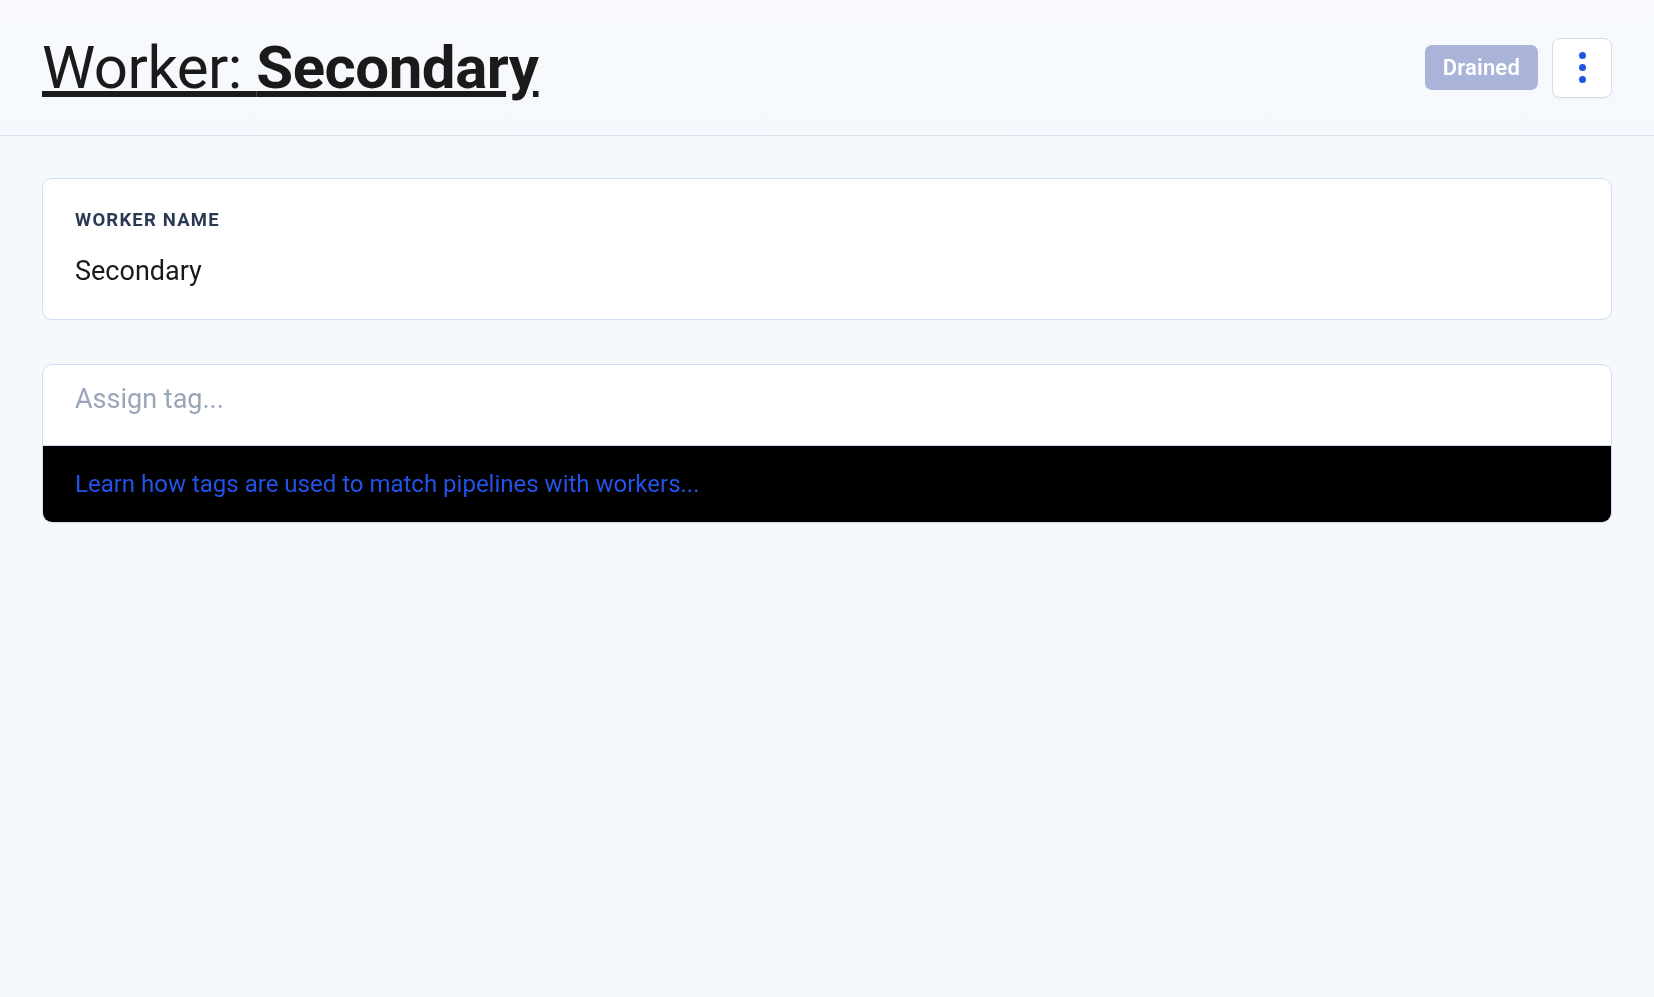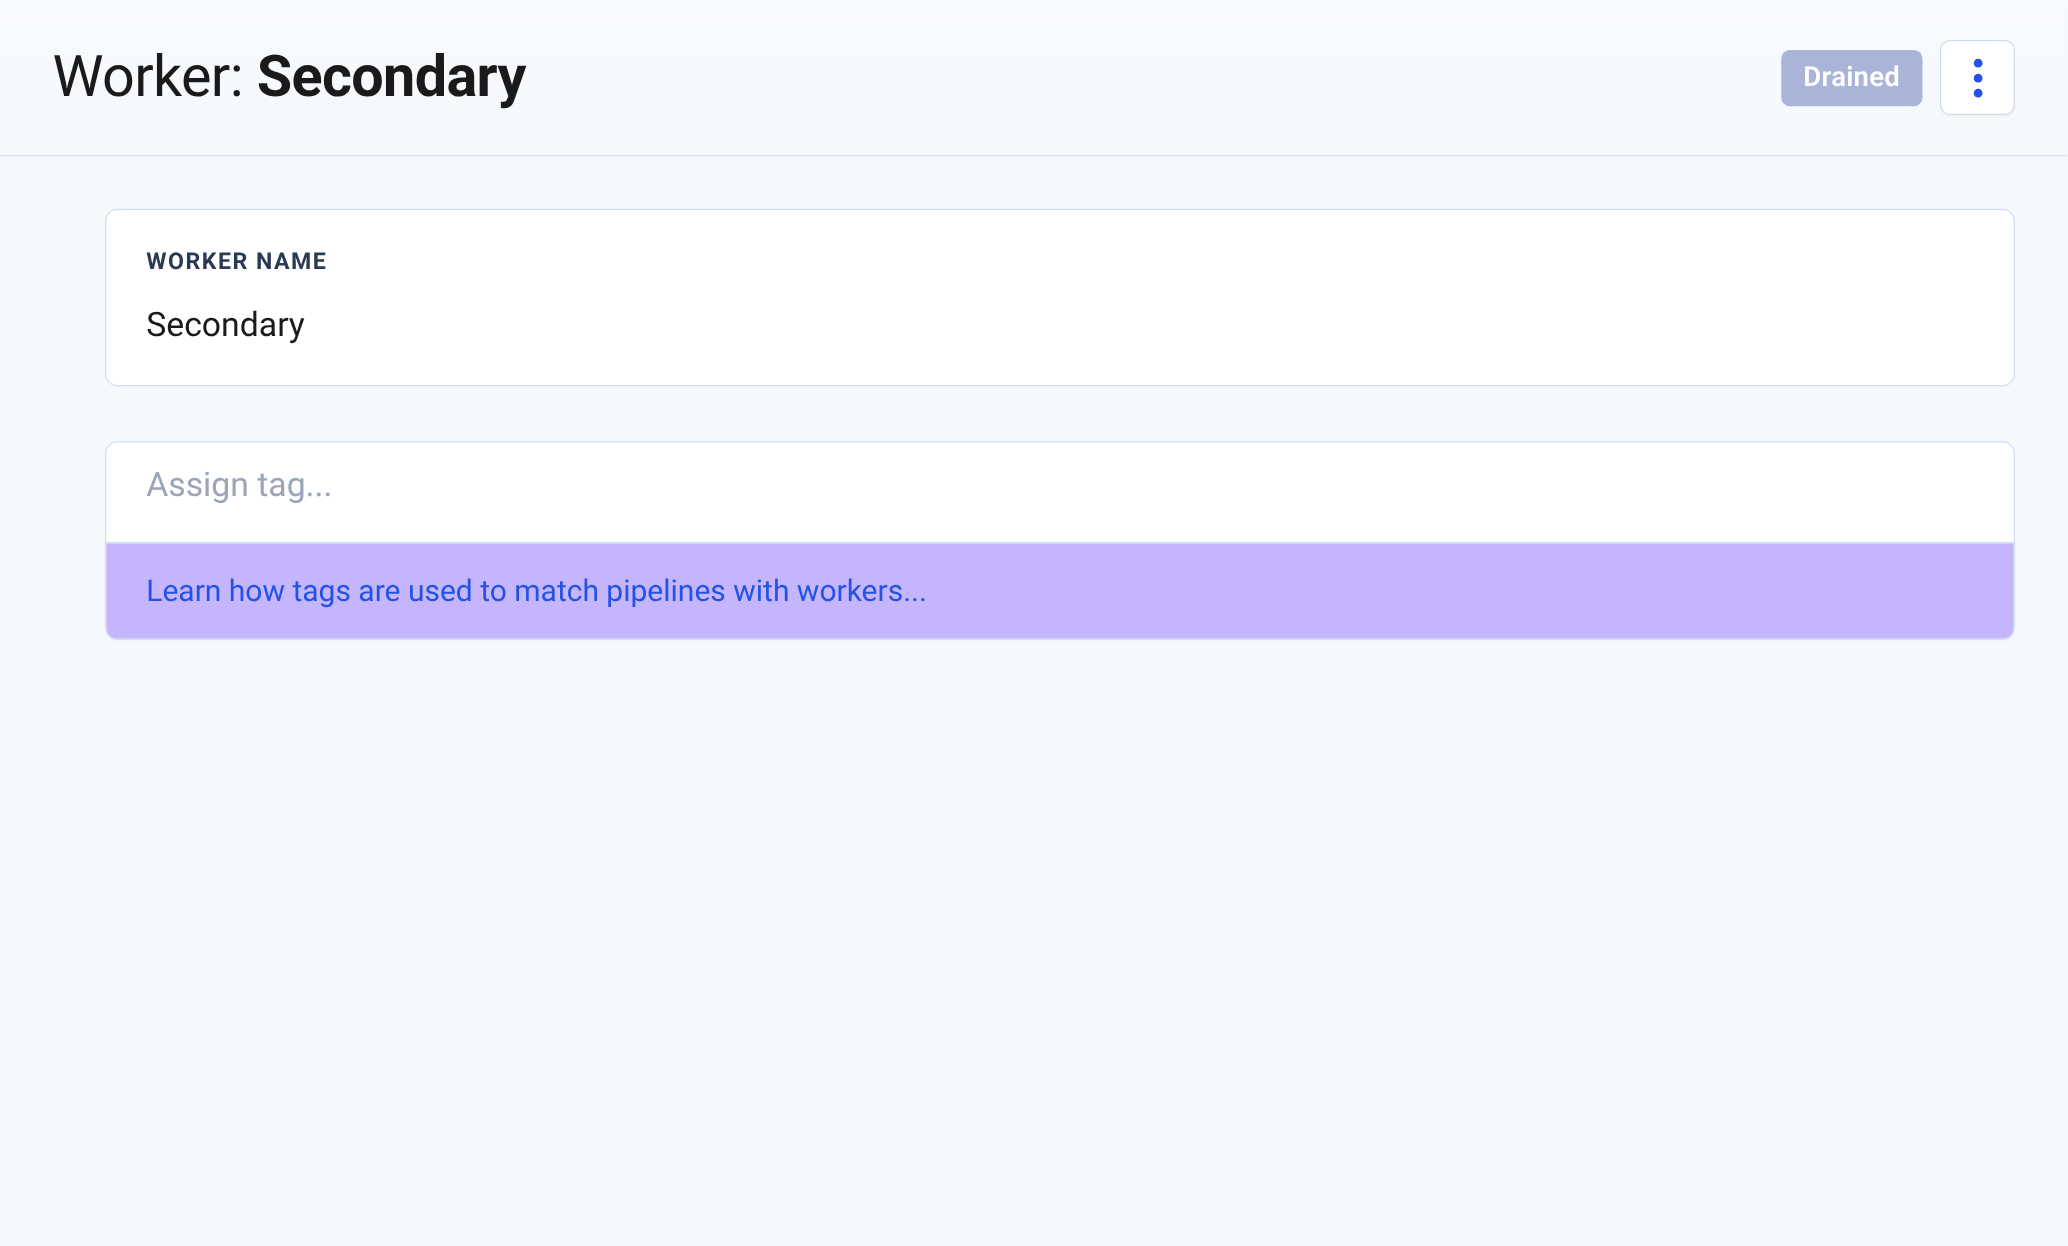--- a/index.html
+++ b/index.html
@@ -16,24 +16,25 @@
     }
     .header {
       display: flex;
       align-items: center;
       justify-content: space-between;
       padding: 32px 42px;
       background: linear-gradient(to bottom, #f8fafd, #f5f8fc);
       border-bottom: 1px solid #d8e2ef;
     }
     .header-title {
-      font-size: 46px;
+      font-size: 60px;
       font-weight: 400;
       color: #1a1a1a;
       letter-spacing: -0.5px;
+      text-decoration: underline;
     }
     .header-title .bold {
       font-weight: 700;
     }
     .header-actions {
       display: flex;
       align-items: center;
       gap: 14px;
     }
     .badge {
@@ -63,21 +64,20 @@
       gap: 5px;
     }
     .dot {
       width: 7px;
       height: 7px;
       background: #2253e6;
       border-radius: 50%;
     }
     .content {
       padding: 42px 42px;
-      margin-left: 42px;
     }
     .card {
       background: #ffffff;
       border: 1.5px solid #cfdef3;
       border-radius: 10px;
       margin-bottom: 44px;
       box-shadow: 0 1px 2px rgba(0,0,0,0.02);
       overflow: hidden;
     }
     .card-label {
@@ -102,21 +102,21 @@
       outline: none;
       font-size: 27px;
       color: #6d28d9;
       background: transparent;
       font-family: inherit;
     }
     .tag-input::placeholder {
       color: #9aa5b8;
     }
     .card-help {
-      background: #c4b5fd;
+      background: #000000;
       border-top: 1.5px solid #cfdef3;
       padding: 24px 32px;
     }
     .help-link {
       color: #2253e6;
       font-size: 24px;
       text-decoration: none;
       cursor: pointer;
     }
     .flags-list {

